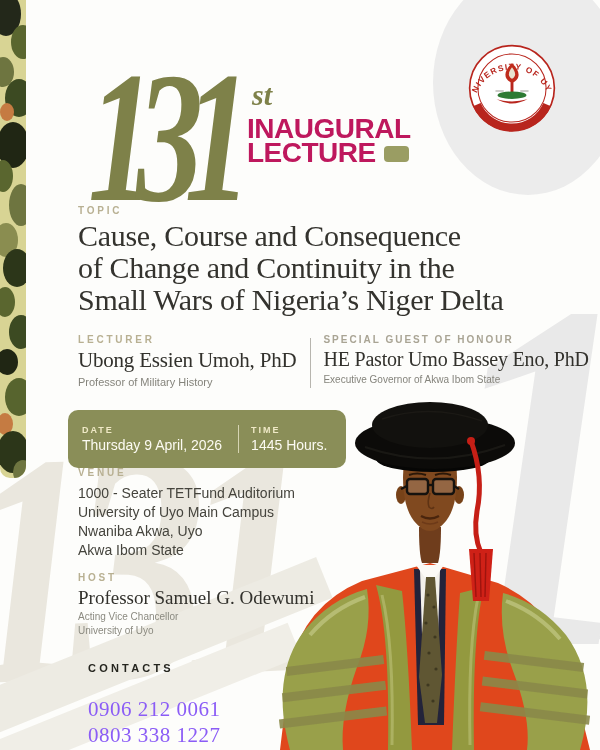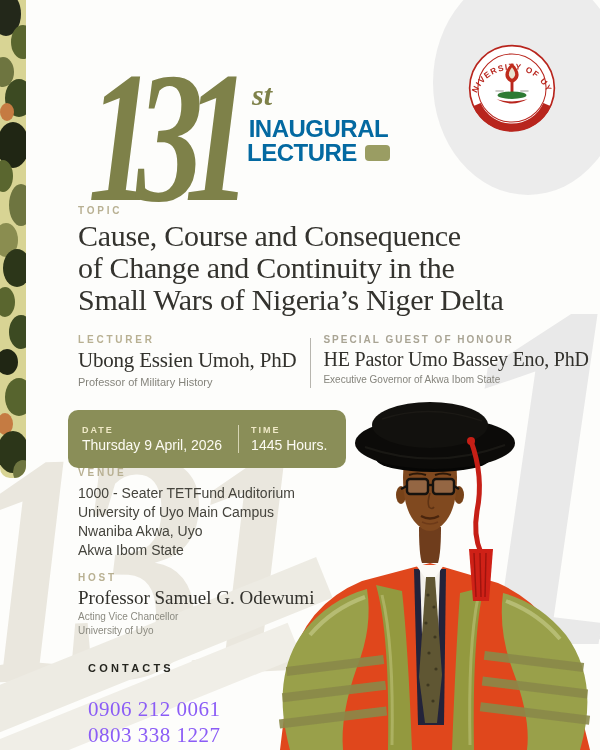--- a/index.html
+++ b/index.html
@@ -35,23 +35,22 @@
     font-size:186px; line-height:1; color:#7e8149; letter-spacing:-0.14em;
     transform:scaleX(.72); transform-origin:left top;
   }
   .big-number-suffix{
     position:absolute; left:252px; top:78px; z-index:5;
     font-family:"Liberation Serif", serif; font-style:italic; font-weight:700;
     font-size:30px; color:#7e8149;
   }
   .series{
     position:absolute; left:247px; top:117px; z-index:5;
-    font-size:24px; font-weight:800; letter-spacing:-0.5px; line-height:24px;
-    color:#0369a1;
-    text-align:center;
+    font-size:28px; font-weight:800; letter-spacing:-0.5px; line-height:24px;
+    color:#be185d;
   }
   .series .sq{
     display:inline-block; width:25px; height:16px; background:#9a9d63;
     border-radius:4px; margin-left:8px;
   }
   .logo-wrap{ position:absolute; left:450px; top:26px; z-index:5; }
   
   .lbl{
     font-size:10px; font-weight:700; letter-spacing:2.8px; color:#b8b092;
   }

